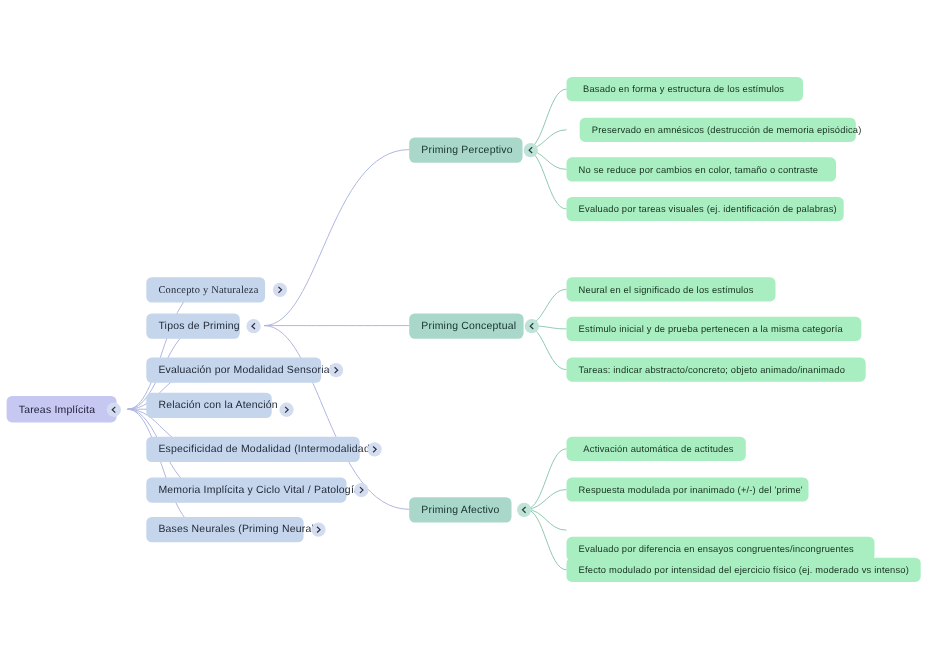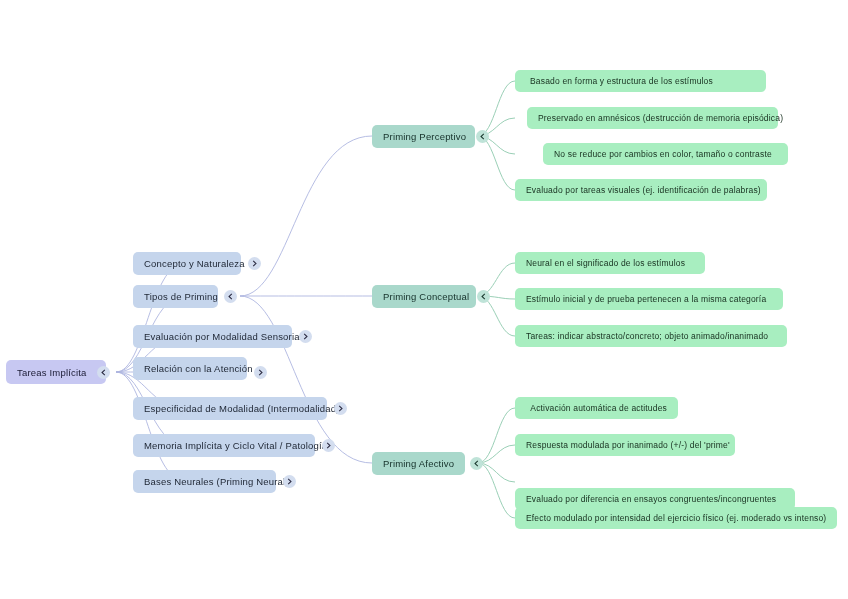--- a/index.html
+++ b/index.html
@@ -122,21 +122,21 @@
 
   <div class="node node-root" style="left:6px; top:360px; width:100px;">
     <span>Tareas Implícita</span>
   </div>
   <div class="toggle toggle-blue" style="left:97px; top:366px;">
     <svg width="7" height="7" viewBox="0 0 8 8">
         <path d="M5.5,1 L2.3,4 L5.5,7" fill="none" stroke="#2a2a40" stroke-width="1.2"></path>
       </svg>
   </div>
 
-  <div class="node node-branch" style="left:133px; top:252px; width:108px;">
+  <div class="node node-branch" style="left:133px; top:252px; width:108px;font-family:Liberation Serif, serif;">
     <span>Concepto y Naturaleza</span>
   </div>
   <div class="toggle toggle-blue" style="left:248px; top:257px;">
     <svg width="7" height="7" viewBox="0 0 8 8">
         <path d="M2.5,1 L5.7,4 L2.5,7" fill="none" stroke="#2a2a40" stroke-width="1.2"></path>
       </svg>
   </div>
 
   <div class="node node-branch" style="left:133px; top:285px; width:85px;">
     <span>Tipos de Priming</span>
@@ -212,27 +212,27 @@
 
   <div class="node node-sub" style="left:372px; top:452px; width:93px;">
     <span>Priming Afectivo</span>
   </div>
   <div class="toggle toggle-green" style="left:470px; top:457px;">
     <svg width="7" height="7" viewBox="0 0 8 8">
         <path d="M5.5,1 L2.3,4 L5.5,7" fill="none" stroke="#1d3b31" stroke-width="1.2"></path>
       </svg>
   </div>
 
-  <div class="node node-leaf" style="left:515px; top:70px; width:251px;padding-left:15px;">
+  <div class="node node-leaf" style="left:515px; top:70px; width:215px;padding-left:15px;">
     <span>Basado en forma y estructura de los estímulos</span>
   </div>
   <div class="node node-leaf" style="left:515px; top:107px; width:251px;margin-left:12px;">
     <span>Preservado en amnésicos (destrucción de memoria episódica)</span>
   </div>
-  <div class="node node-leaf" style="left:515px; top:143px; width:245px;margin-left:28px;">
+  <div class="node node-leaf" style="left:515px; top:143px; width:245px;">
     <span>No se reduce por cambios en color, tamaño o contraste</span>
   </div>
   <div class="node node-leaf" style="left:515px; top:179px; width:252px;">
     <span>Evaluado por tareas visuales (ej. identificación de palabras)</span>
   </div>
 
   <div class="node node-leaf" style="left:515px; top:252px; width:190px;">
     <span>Neural en el significado de los estímulos</span>
   </div>
   <div class="node node-leaf" style="left:515px; top:288px; width:268px;">

